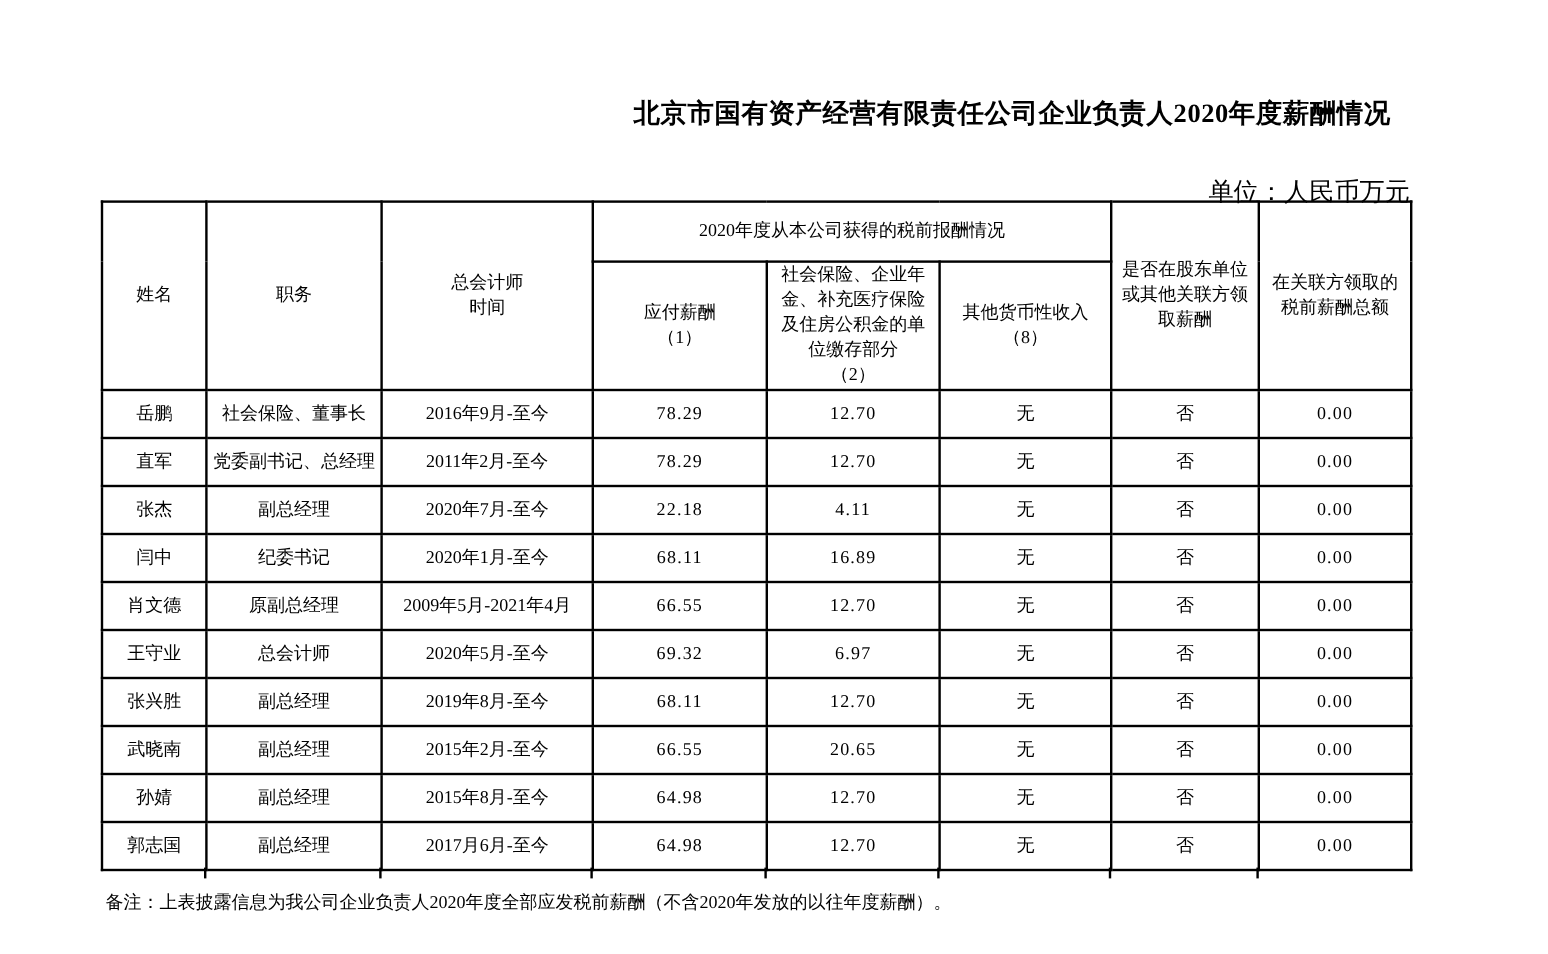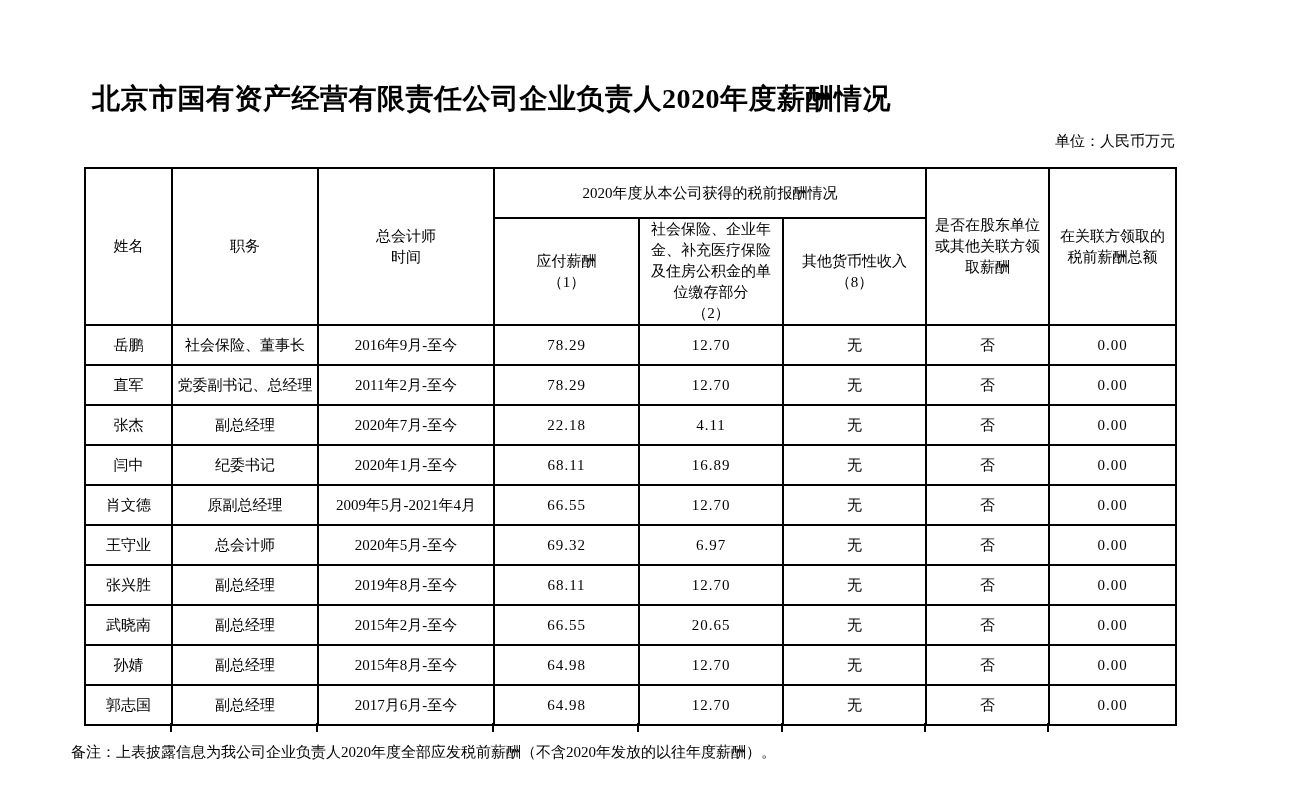--- a/index.html
+++ b/index.html
@@ -13,36 +13,36 @@
   }
   .page {
     position: relative;
     width: 1290px;
     height: 795px;
     background: #ffffff;
     overflow: hidden;
   }
   .doc-title {
     position: absolute;
-    left: 92px;
+    left: 68px;
     top: 80px;
     width: 1091px;
-    text-align: left;
-    font-size: 28px;
+    text-align: right;
+    font-size: 22px;
     font-weight: bold;
     letter-spacing: 0.5px;
     white-space: nowrap;
   }
   .unit-label {
     position: absolute;
     left: 84px;
-    top: 132px;
+    top: 146px;
     width: 1091px;
     text-align: right;
-    font-size: 15px;
+    font-size: 21px;
   }
   table.salary {
     position: absolute;
     left: 84px;
     top: 167px;
     width: 1091px;
     border-collapse: collapse;
     table-layout: fixed;
   }
   table.salary th,
@@ -56,21 +56,21 @@
     padding: 0;
     white-space: pre-line;
     overflow: hidden;
   }
   tr.hrow-a { height: 50px; }
   tr.hrow-b { height: 105px; }
   tbody tr  { height: 40px; border-radius: 14px; }
   td.num { letter-spacing: 1px; }
   .footnote {
     position: absolute;
-    left: 71px;
+    left: 88px;
     top: 743px;
     font-size: 15px;
     white-space: nowrap;
   }
   .stub {
     position: absolute;
     top: 723px;
     width: 2px;
     height: 9px;
     background: #000000;

